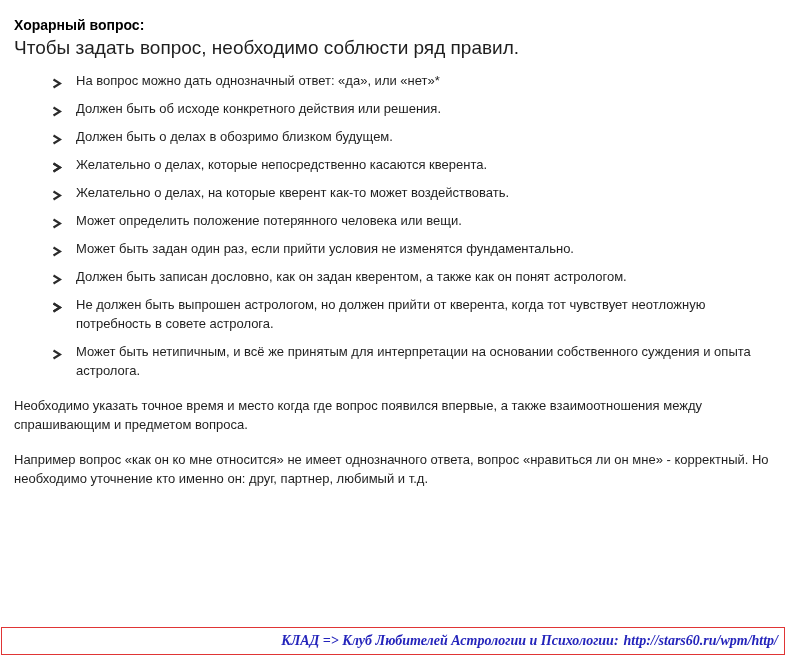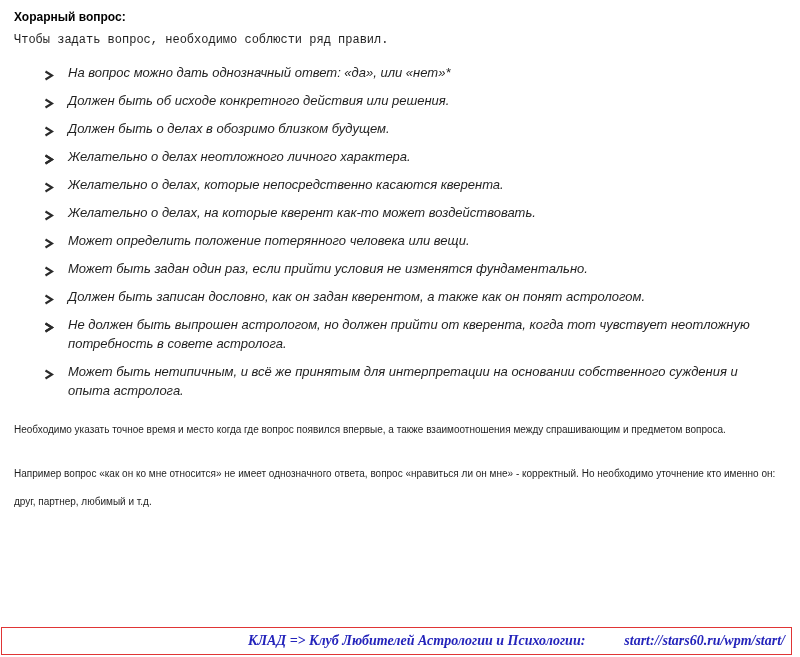--- a/index.html
+++ b/index.html
@@ -12,79 +12,76 @@
     height: 657px;
     position: relative;
     font-family: "Liberation Sans", sans-serif;
     color: var(--body-text, #1f1f1f);
     overflow: hidden;
   }
   .content {
     padding: 8px 14px 0 14px;
   }
   .page-title {
-    font-size: 12px;
+    font-size: 14px;
     font-weight: bold;
     color: #000000;
-    margin: 0 0 5px 0;
+    margin: 8px 0 5px 0;
     line-height: 18px;
   }
   .intro {
-    font-size: 12px;
+    font-size: 19px;
     margin: 0 0 14px 0;
     line-height: 18px;
-    font-family: Liberation Mono, monospace;
   }
   ul.rules {
     list-style: none;
-    margin: 0;
+    margin: 8px;
     padding: 0;
-    font-style: italic;
   }
   ul.rules li {
     position: relative;
     padding-left: 54px;
     padding-right: 4px;
     margin: 0 0 9px 0;
     font-size: 13px;
     line-height: 19px;
   }
   ul.rules li .bullet {
     position: absolute;
     left: 30px;
     top: 4px;
     width: 10px;
     height: 11px;
     display: inline-block;
   }
   .para {
-    font-size: 10px;
-    line-height: 28px;
+    font-size: 13px;
+    line-height: 19px;
     margin: 16px 0 0 0;
   }
   .para:first-of-type { margin-top: 14px; }
   .footer-bar {
     position: absolute;
     left: 1px;
-    right: 8px;
+    right: 15px;
     bottom: 2px;
     height: 26px;
     border: 1px solid var(--footer-border, #e03535);
     background: #ffffff;
     display: flex;
     align-items: center;
     justify-content: flex-end;
     padding-right: 6px;
     font-family: "Liberation Serif", serif;
     font-weight: bold;
     font-style: italic;
     font-size: 14px;
     color: var(--footer-text, #2424bb);
     white-space: nowrap;
-    gap: 34px;
   }
   .footer-bar a {
     color: var(--footer-text, #2424bb);
     text-decoration: none;
     margin-left: 5px;
   }
 </style>
 </head>
 <body>
 
@@ -108,26 +105,20 @@
     <li>
       <span class="bullet"><svg width="10" height="11" viewBox="0 0 10 11">
             <path d="M1.5 1.5 L8 5.5 L1.5 9.5" fill="none" stroke="#2b2b2b" stroke-width="2.1"></path>
           </svg></span>
       <span>Должен быть о делах в обозримо близком будущем.</span>
     </li>
     <li>
       <span class="bullet"><svg width="10" height="11" viewBox="0 0 10 11">
             <path d="M1.5 1.5 L8 5.5 L1.5 9.5" fill="none" stroke="#2b2b2b" stroke-width="2.1"></path>
           </svg></span>
-    </li>
-    <li>
-      <span class="bullet"><svg width="10" height="11" viewBox="0 0 10 11">
-            <path d="M1.5 1.5 L8 5.5 L1.5 9.5" fill="none" stroke="#2b2b2b" stroke-width="2.1"></path>
-          </svg></span>
-      <span>Желательно о делах неотложного личного характера.</span>
     </li>
     <li>
       <span class="bullet"><svg width="10" height="11" viewBox="0 0 10 11">
             <path d="M1.5 1.5 L8 5.5 L1.5 9.5" fill="none" stroke="#2b2b2b" stroke-width="2.1"></path>
           </svg></span>
       <span>Желательно о делах, которые непосредственно касаются кверента.</span>
     </li>
     <li>
       <span class="bullet"><svg width="10" height="11" viewBox="0 0 10 11">
             <path d="M1.5 1.5 L8 5.5 L1.5 9.5" fill="none" stroke="#2b2b2b" stroke-width="2.1"></path>
@@ -170,14 +161,14 @@
       <span>Может быть нетипичным, и всё же принятым для интерпретации на основании собственного суждения и опыта астролога.</span>
     </li>
   </ul>
 
   <p class="para">Необходимо указать точное время и место когда где вопрос появился впервые, а также взаимоотношения между спрашивающим и предметом вопроса.</p>
   <p class="para">Например вопрос «как он ко мне относится» не имеет однозначного ответа, вопрос «нравиться ли он мне» - корректный. Но необходимо уточнение кто именно он: друг, партнер, любимый и т.д.</p>
 </div>
 
 <div class="footer-bar">
   <span>КЛАД =&gt; Клуб Любителей Астрологии и Психологии:</span>
-  <a href="#">start://stars60.ru/wpm/start/</a>
+  <a href="#">http://stars60.ru/wpm/http/</a>
 </div>
 
 </body></html>

